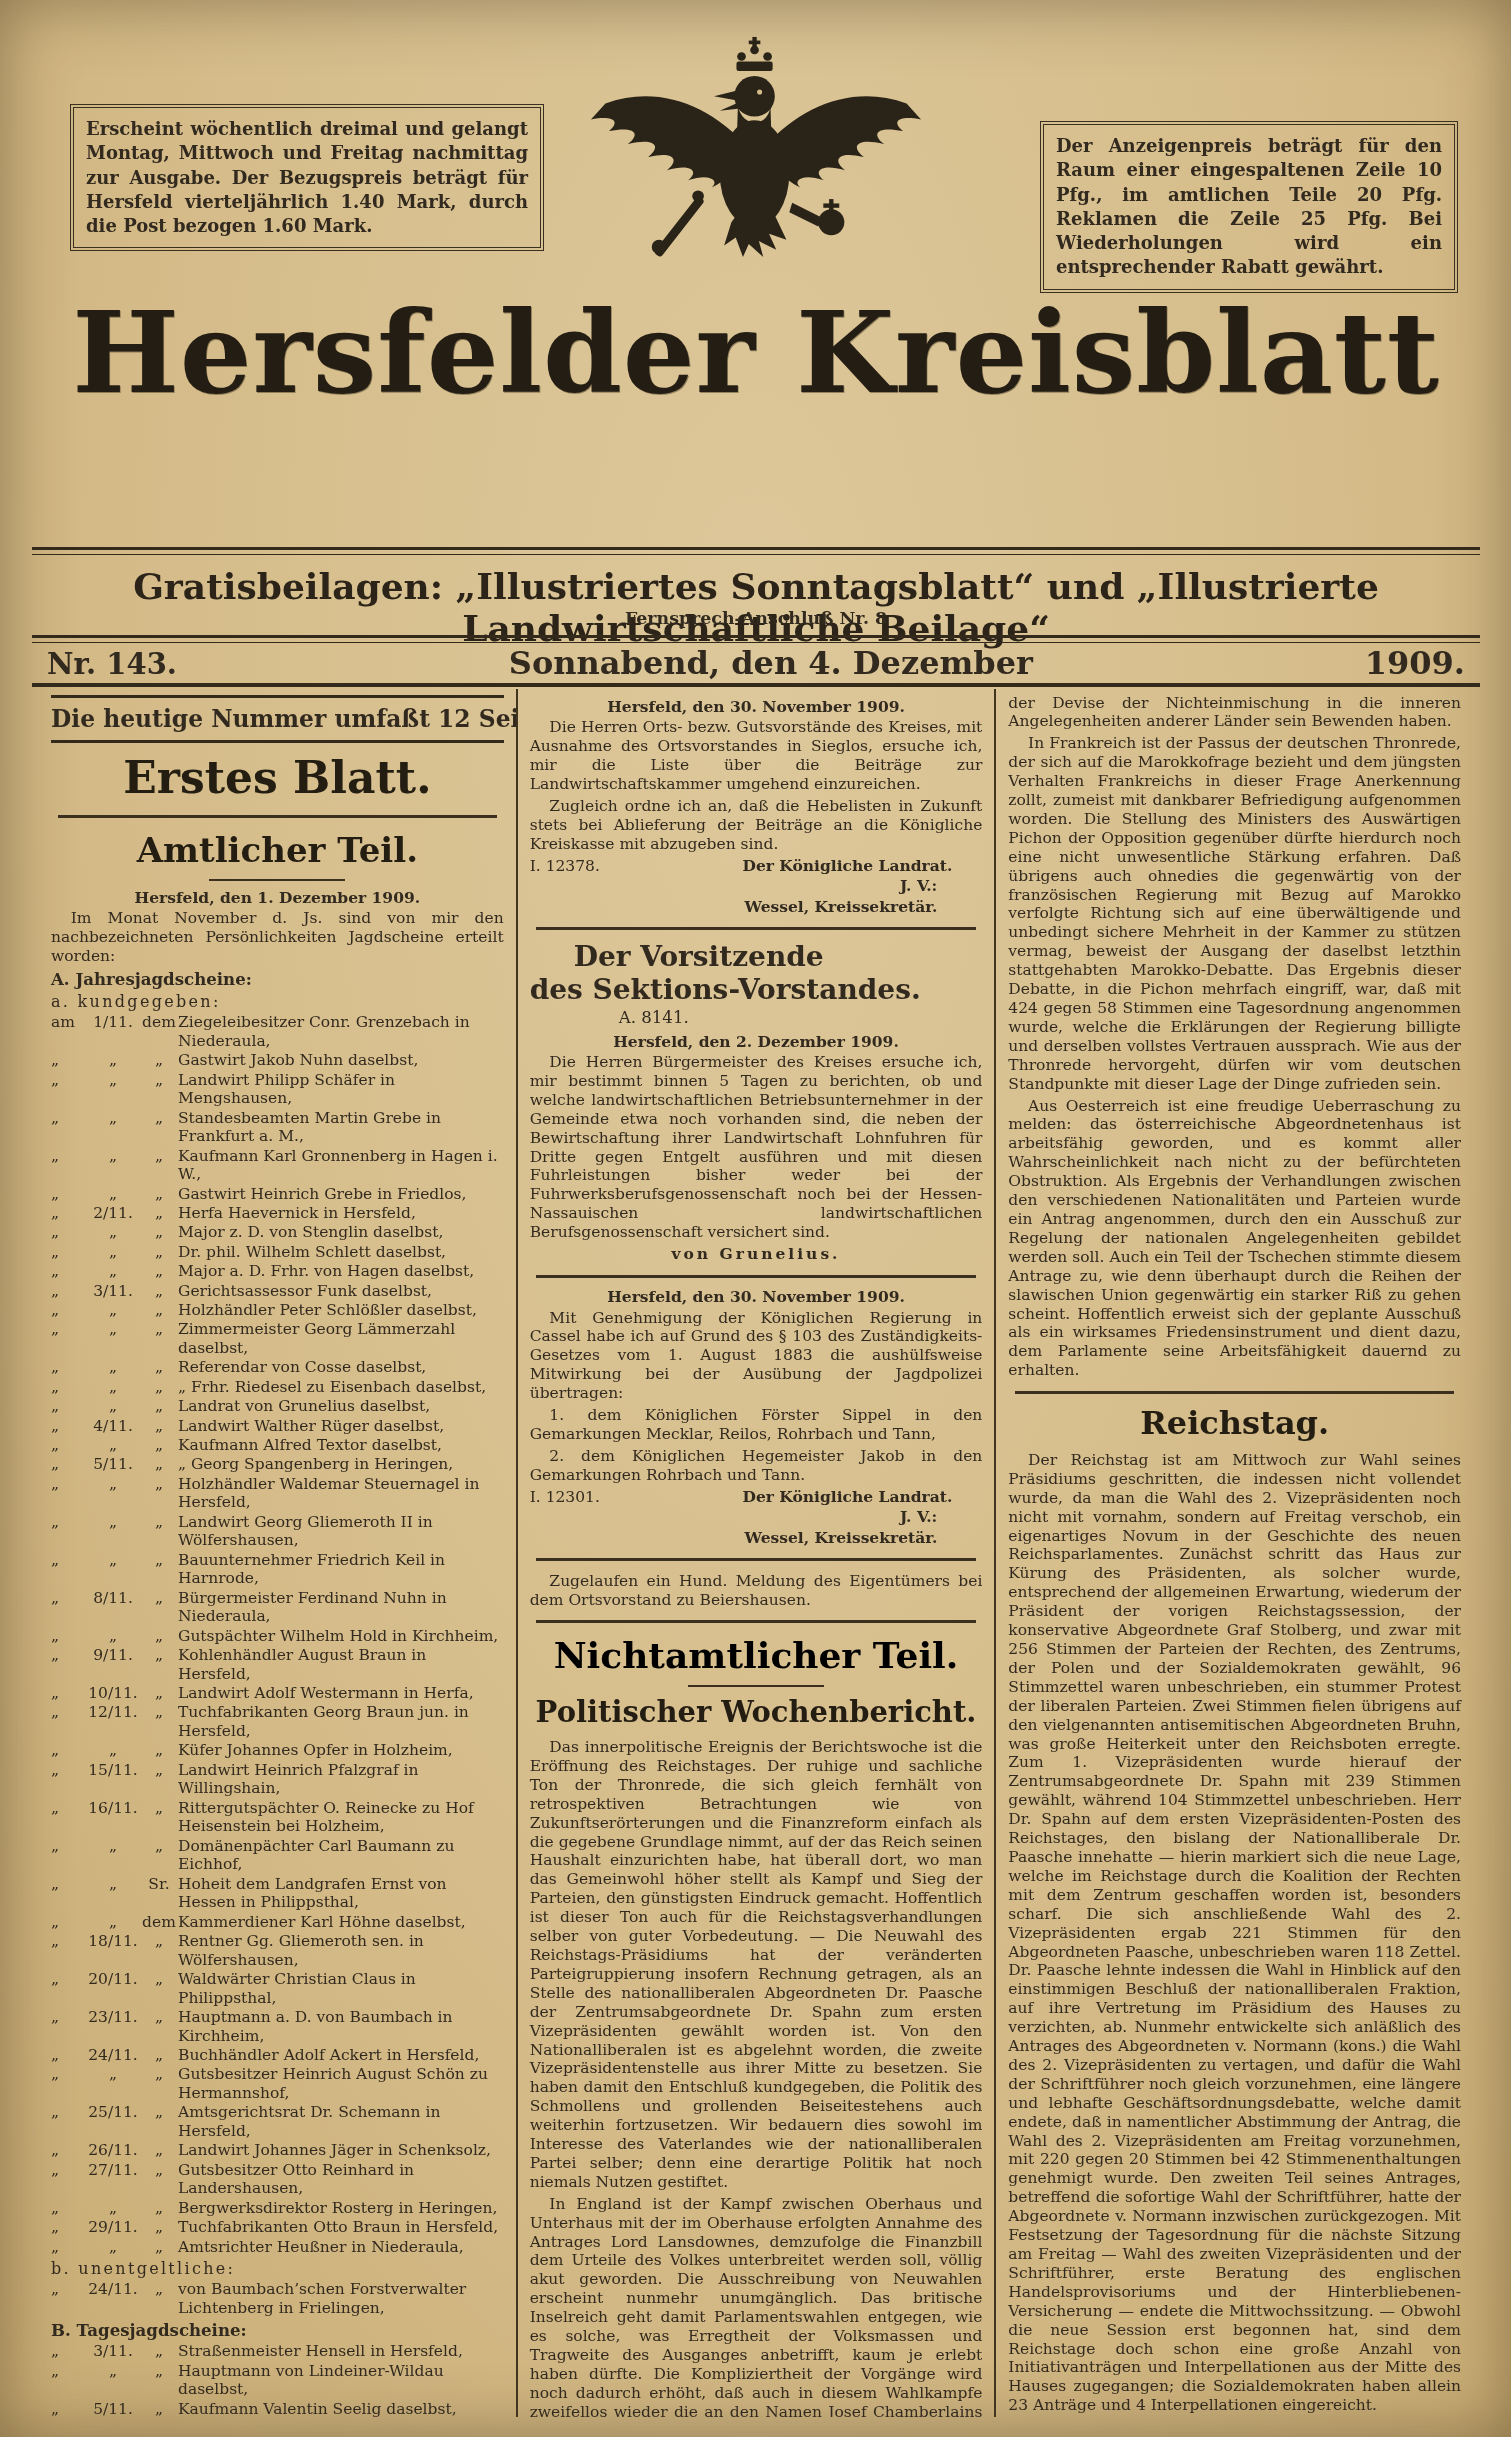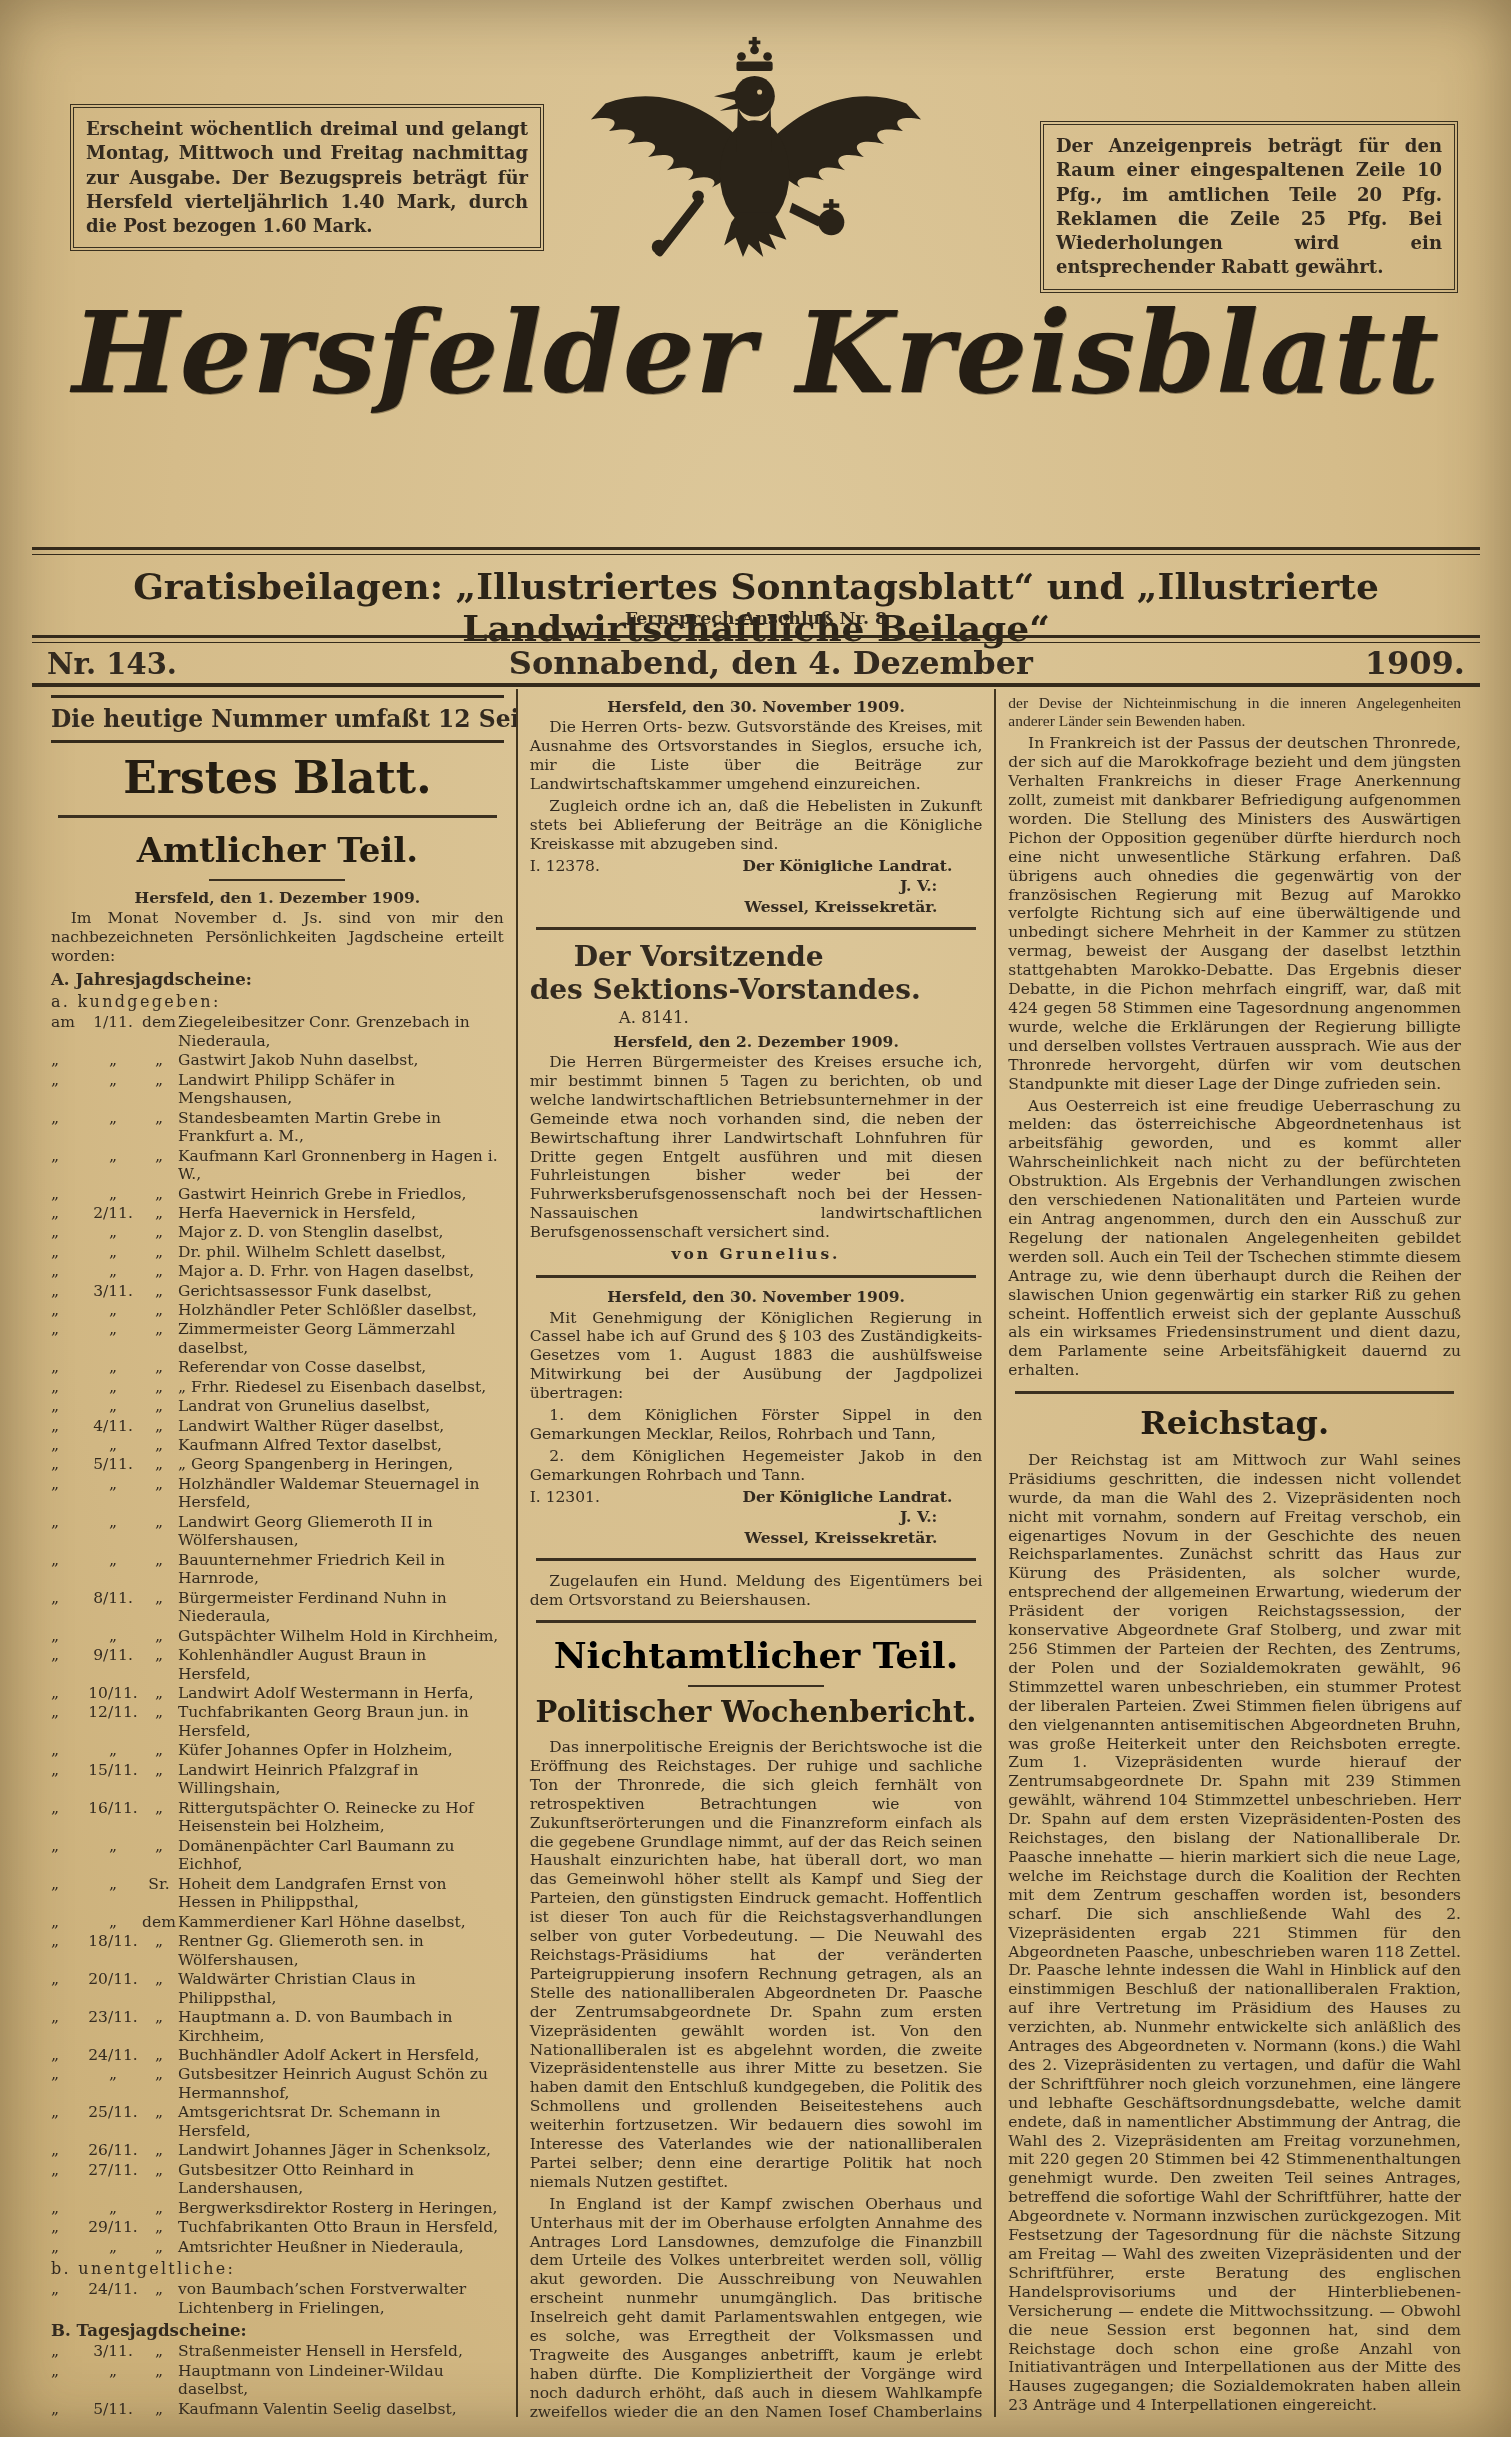--- a/index.html
+++ b/index.html
@@ -15,38 +15,38 @@
   .notice-box{
     position:absolute;border:4.5px double #39301f;padding:9px 12px;
     font-size:18px;font-weight:bold;line-height:1.35;text-align:justify;
   }
   .notice-left{left:70px;top:104px;width:442px;}
   .notice-right{right:54px;top:121px;width:386px;}
   .emblem{position:absolute;left:50%;transform:translateX(-50%);top:9px;width:333px;height:268px;}
   .masthead-title{
     position:absolute;top:286px;left:0;right:0;text-align:center;
     font-size:113px;font-weight:bold;letter-spacing:0.8px;white-space:nowrap;
-    color:#241d14;text-shadow:0.8px 0.8px 0 rgba(40,30,10,.4);font-style:italic;
+    color:#241d14;text-shadow:0.8px 0.8px 0 rgba(40,30,10,.4);
   }
   .rd{border-top:3px solid #342a1b;border-bottom:1.5px solid #342a1b;height:3.8px;}
   .rule1{position:absolute;top:547px;left:32px;right:32px;}
   .subtitle{position:absolute;top:565px;left:0;right:0;text-align:center;font-size:36px;font-weight:bold;color:#2c2418;}
   .phoneline{position:absolute;top:608px;left:0;right:0;text-align:center;font-size:17.4px;font-weight:bold;}
   .rule2{position:absolute;top:635px;left:32px;right:32px;}
   .dateline-row{position:absolute;top:644px;left:47px;right:47px;display:flex;justify-content:space-between;align-items:baseline;}
   .issue-no{font-size:29px;font-weight:bold;}
   .date-center{font-size:32px;font-weight:bold;}
   .year{font-size:32px;font-weight:bold;}
   .rule3{position:absolute;top:683px;left:32px;right:32px;height:3.8px;background:#342a1b;}
   
   .columns{position:absolute;top:689px;left:39px;right:39px;bottom:21px;display:flex;}
   .col{flex:1 1 0;padding:4.5px 12px 0 12px;overflow:hidden;font-size:15.5px;line-height:1.22;text-align:justify;}
   .col + .col{border-left:2.3px solid #41351f;}
   p{margin:0 0 3px 0;text-indent:19.7px;}
-  p.noind{text-indent:0;font-family:Liberation Serif, serif;}
+  p.noind{text-indent:0;}
   .dateline{text-align:center;font-weight:bold;text-indent:0;margin:4.5px 0 1.5px 0;}
   .art-rule{height:3px;background:#3b3020;margin:10.6px auto;width:97%;}
   .art-rule.thin{height:2.3px;width:30%;margin:7.6px auto;}
   .sig{ text-align:right;padding-right:45px;font-weight:bold;text-indent:0;margin:1.5px 0;}
   .sig.center{text-align:center;padding-right:0;letter-spacing:3px;}
   .refline{display:flex;justify-content:space-between;align-items:baseline;margin-top:3px;}
   .refline .ref{font-weight:normal;}
   .refline .who{font-weight:bold;padding-right:30px;}
   .sp{letter-spacing:3px;}
   

